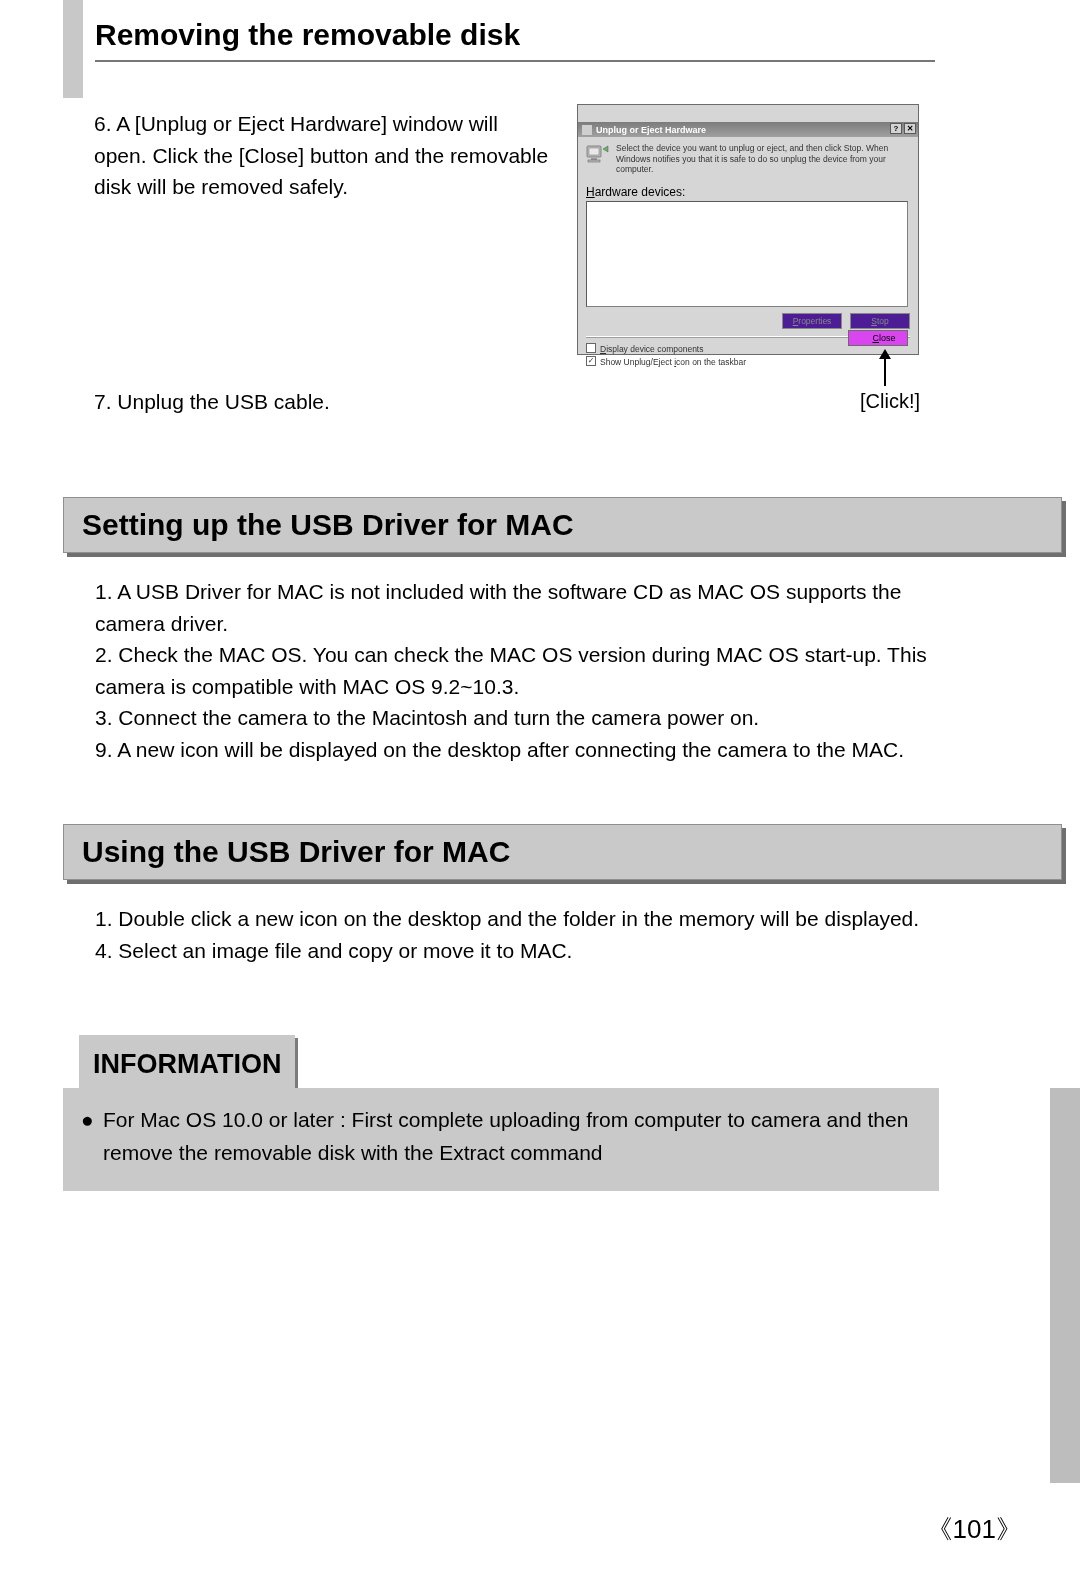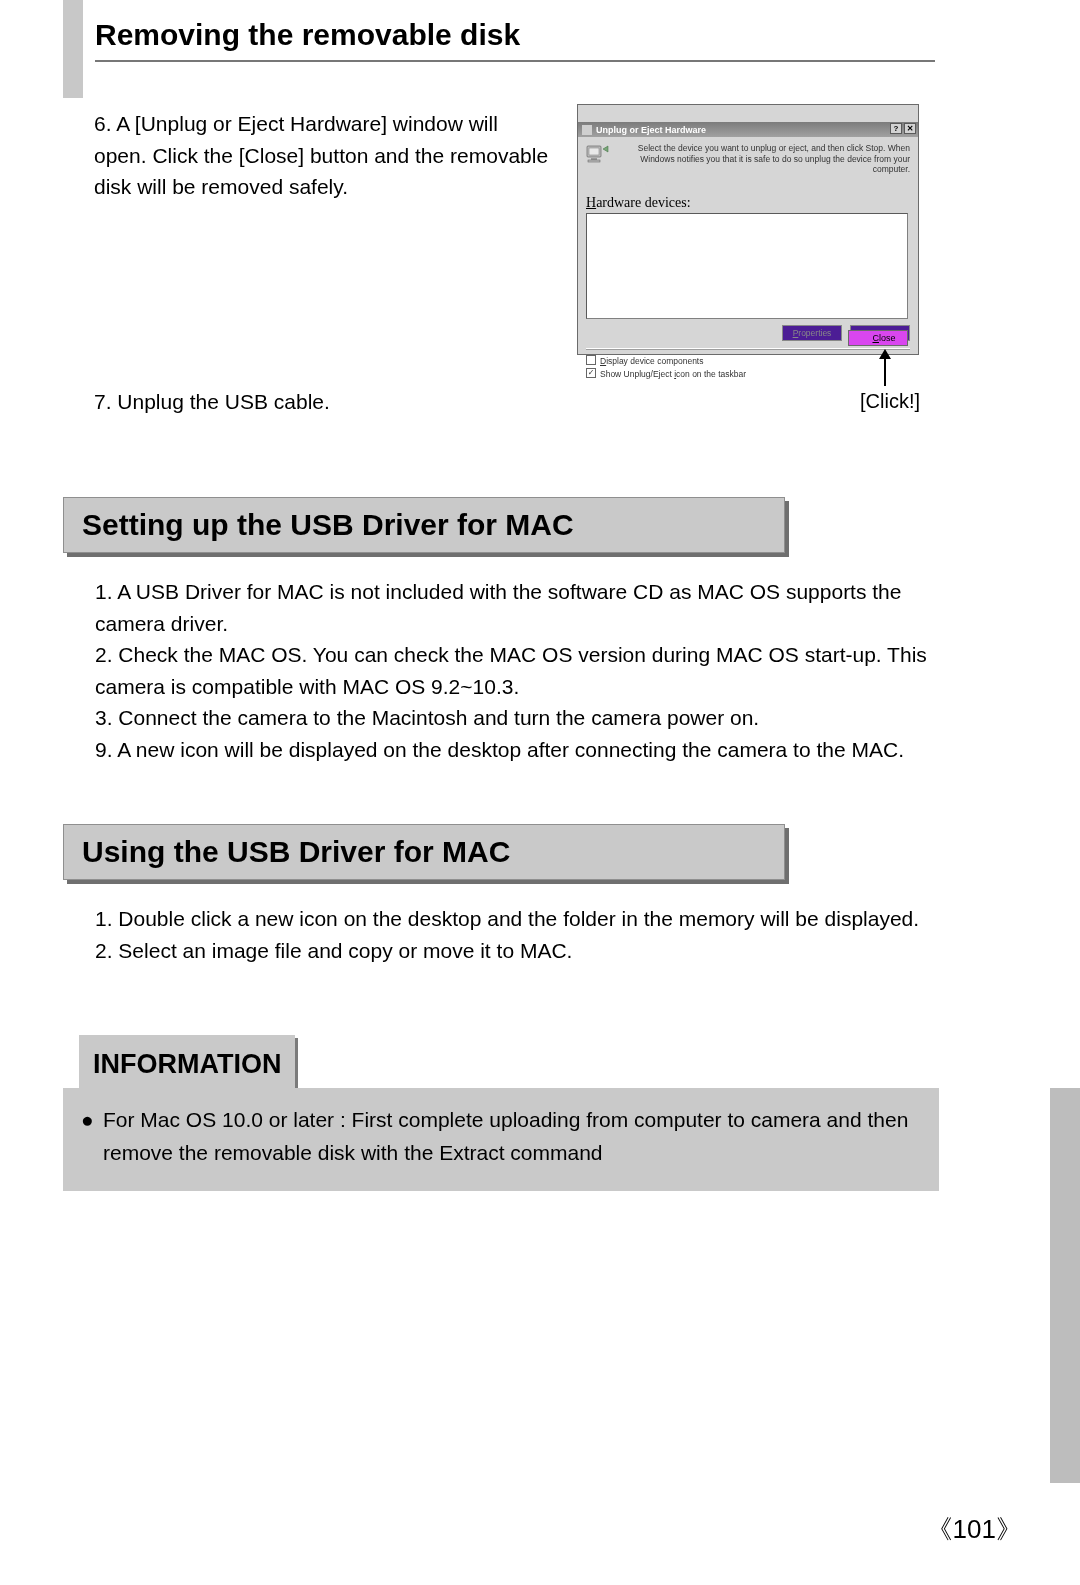--- a/index.html
+++ b/index.html
@@ -104,26 +104,24 @@
     width: 24px;
     height: 22px;
     flex: 0 0 24px;
     position: relative;
   }
   .win-pc-icon svg { width: 100%; height: 100%; }
   .win-instr {
     font-size: 8.5px;
     line-height: 1.25;
     color: #333;
-    text-align: right;
   }
   .win-label-hw {
-    margin-top: 20px;
-    font-size: 14px;
-    font-family: Liberation Serif, serif;
+    margin-top: 10px;
+    font-size: 12px;
   }
   .win-label-hw .ul, .win-checks .ul { text-decoration: underline; }
   .win-list {
     margin-top: 2px;
     width: 322px;
     height: 106px;
     background: #fff;
     border: 1px solid #808080;
     border-top-color: #5a5a5a;
     border-left-color: #5a5a5a;
@@ -204,21 +202,21 @@
     top: -9px;
   }
   .arrow-label {
     margin-top: 4px;
     font-size: 20px;
   }
 
   .section-header {
     position: absolute;
     left: 63px;
-    width: 722px;
+    width: 999px;
     height: 56px;
     background: #c9c9c9;
     border: 1px solid #8f8f8f;
     box-shadow: 4px 4px 0 #6f6f6f;
     display: flex;
     align-items: center;
     padding-left: 18px;
     font-size: 30px;
     font-weight: bold;
   }
@@ -337,21 +335,21 @@
 <div class="section-body body-setting">
   <div>1. A USB Driver for MAC is not included with the software CD as MAC OS supports the camera driver.</div>
   <div>2. Check the MAC OS. You can check the MAC OS version during MAC OS start-up. This camera is compatible with MAC OS 9.2~10.3.</div>
   <div>3. Connect the camera to the Macintosh and turn the camera power on.</div>
   <div>9. A new icon will be displayed on the desktop after connecting the camera to the MAC.</div>
 </div>
 
 <div class="section-header sec-using">Using the USB Driver for MAC</div>
 <div class="section-body body-using">
   <div>1. Double click a new icon on the desktop and the folder in the memory will be displayed.</div>
-  <div>2. Select an image file and copy or move it to MAC.</div>
+  <div>4. Select an image file and copy or move it to MAC.</div>
 </div>
 
 <div class="info-header">INFORMATION</div>
 <div class="info-box">
   <div class="bullet-row">
     <span class="bul">●</span>
     <div>
       <div>For Mac OS 10.0 or later : First complete uploading from computer to camera and then</div>
       <div>remove the removable disk with the Extract command</div>
     </div>

